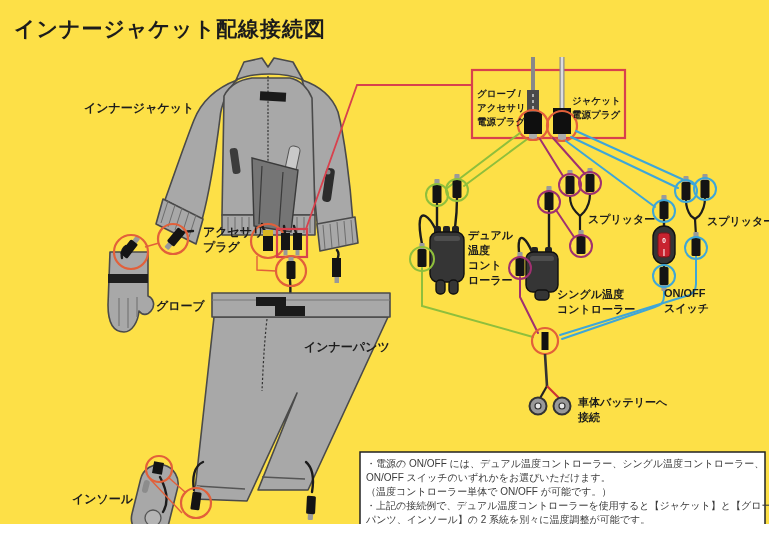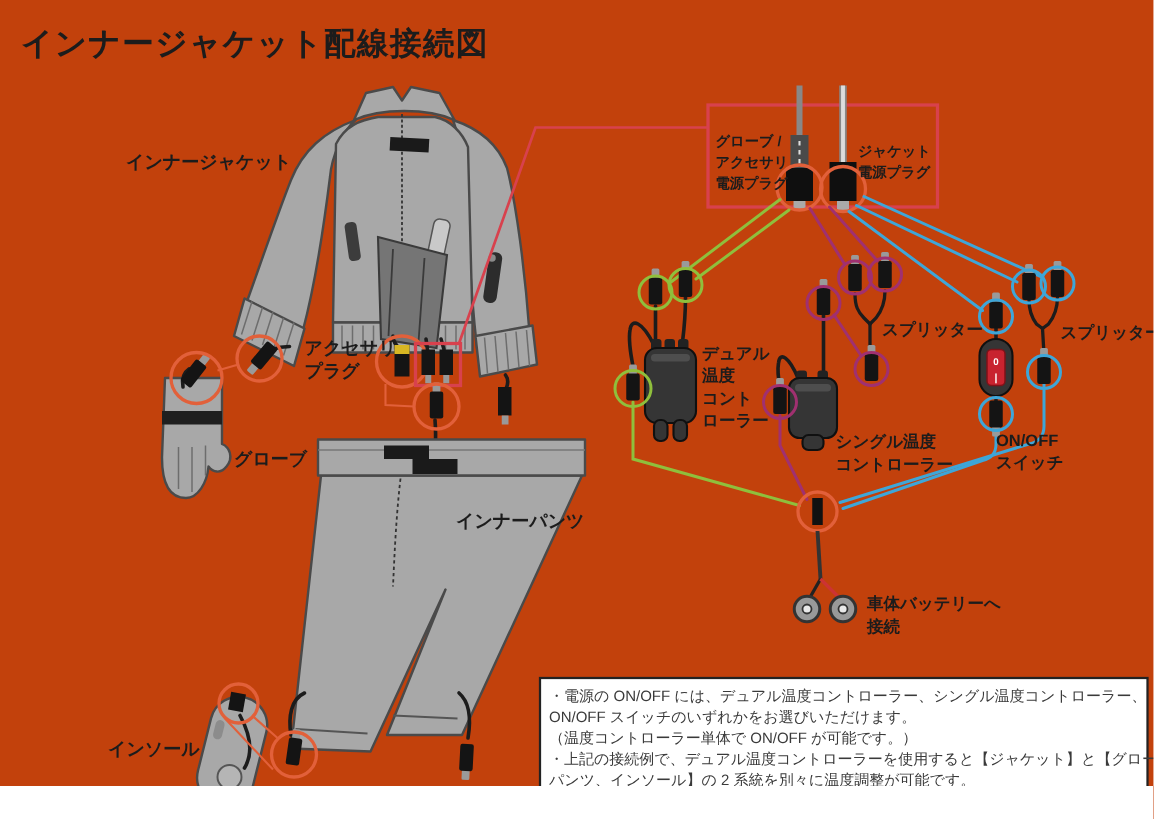--- a/index.html
+++ b/index.html
@@ -1,16 +1,16 @@
 <!DOCTYPE html>
 <html style="--accent_red: #d8414d; --circle_orange: #e2603a; --wire_green: #8fbf3c; --wire_magenta: #a03070; --wire_blue: #3ea6d8; --garment_gray: #a8a8a8; --device_dark: #353535; --battery_wire_red: #cc3333;"><head>
 <meta charset="utf-8">
 <style>
   html,body{margin:0;padding:0;background:#ffffff;}
-  .page{position:relative;width:769px;height:524px;background:#c2410c;overflow:hidden;
+  .page{position:relative;width:769px;height:524px;background:#fde047;overflow:hidden;
         font-family:"Liberation Sans",sans-serif;}
   svg{display:block;}
   .lbl{font-family:"Liberation Sans",sans-serif;font-weight:bold;fill:#1c1c1c;}
   .t-title{font-size:21px;letter-spacing:1px;}
   .t12{font-size:12px;}
   .t11{font-size:11px;}
   .t10{font-size:9.5px;}
   .note-text{font-family:"Liberation Sans",sans-serif;font-size:10px;fill:#3a3a3a;font-weight:normal;}
   .wire{fill:none;stroke-width:2;stroke-linecap:round;}
   .w-green{stroke:var(--wire_green);}

